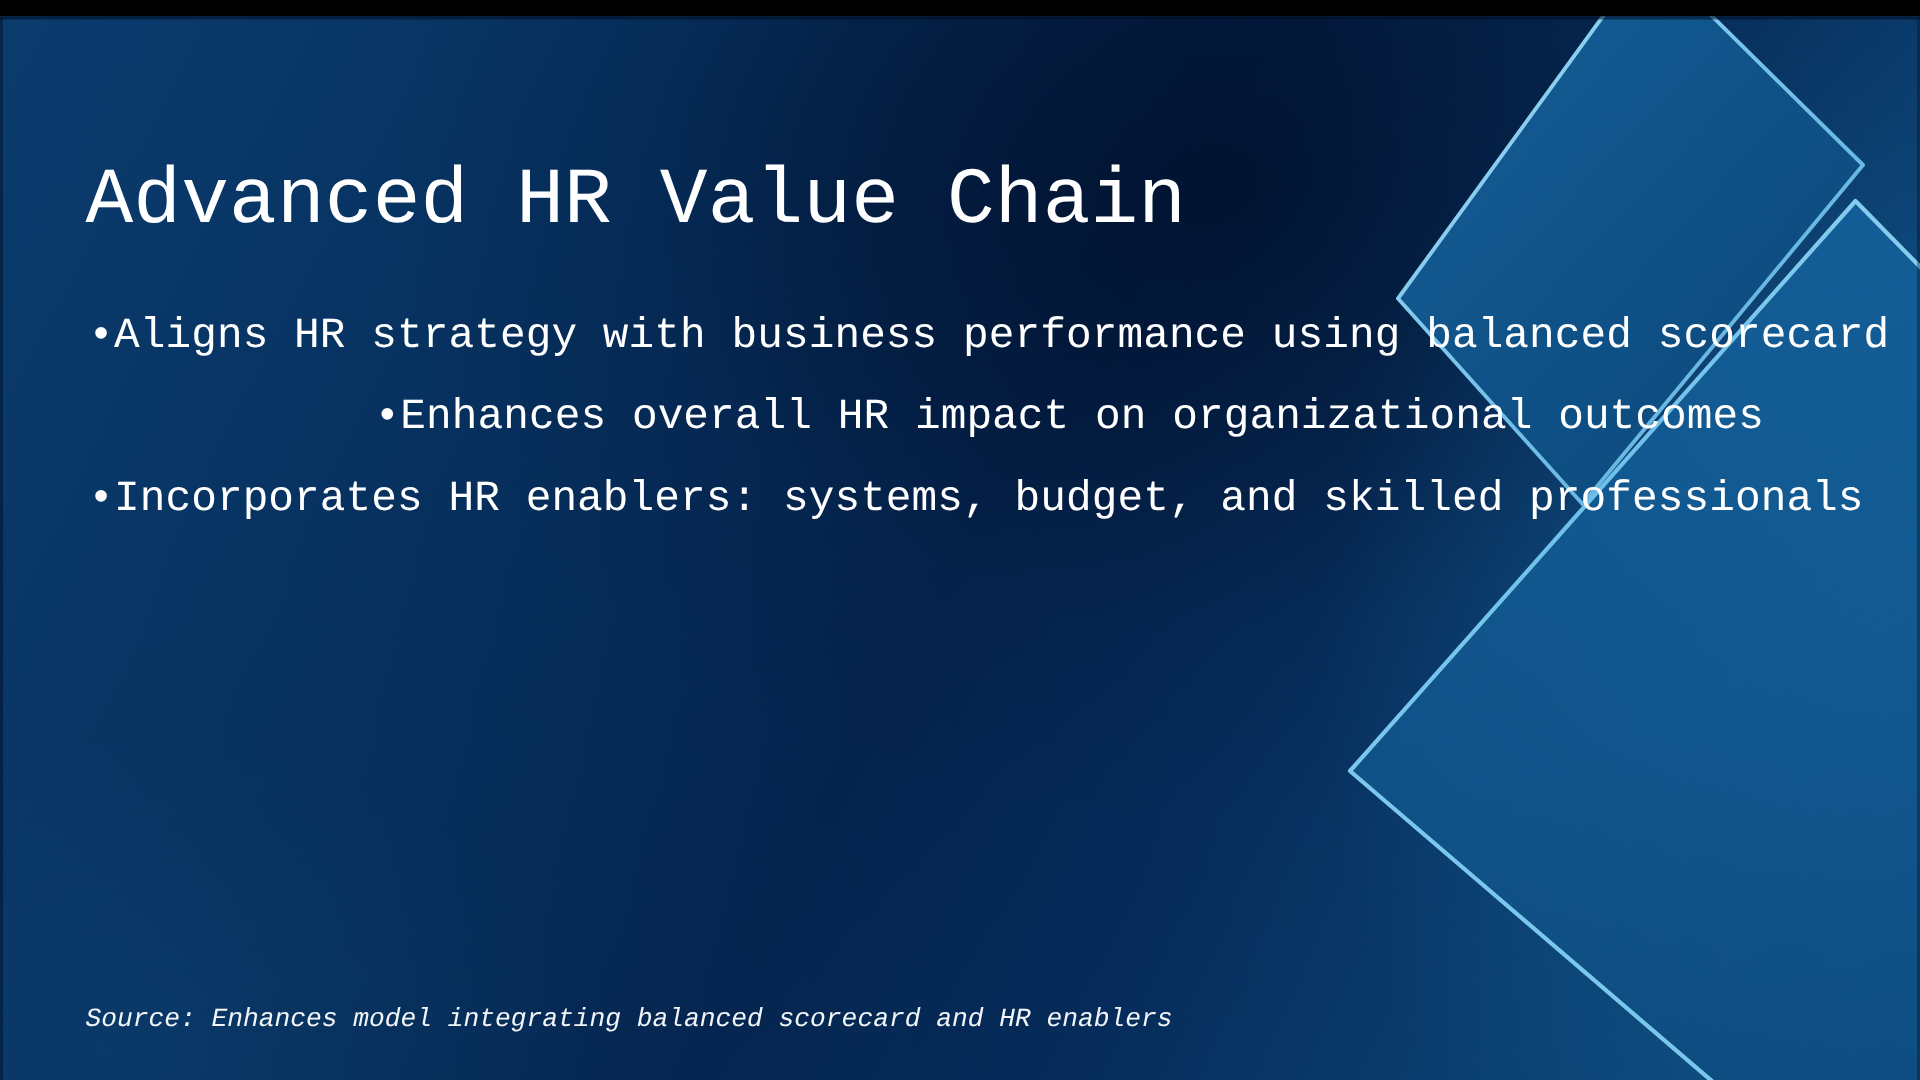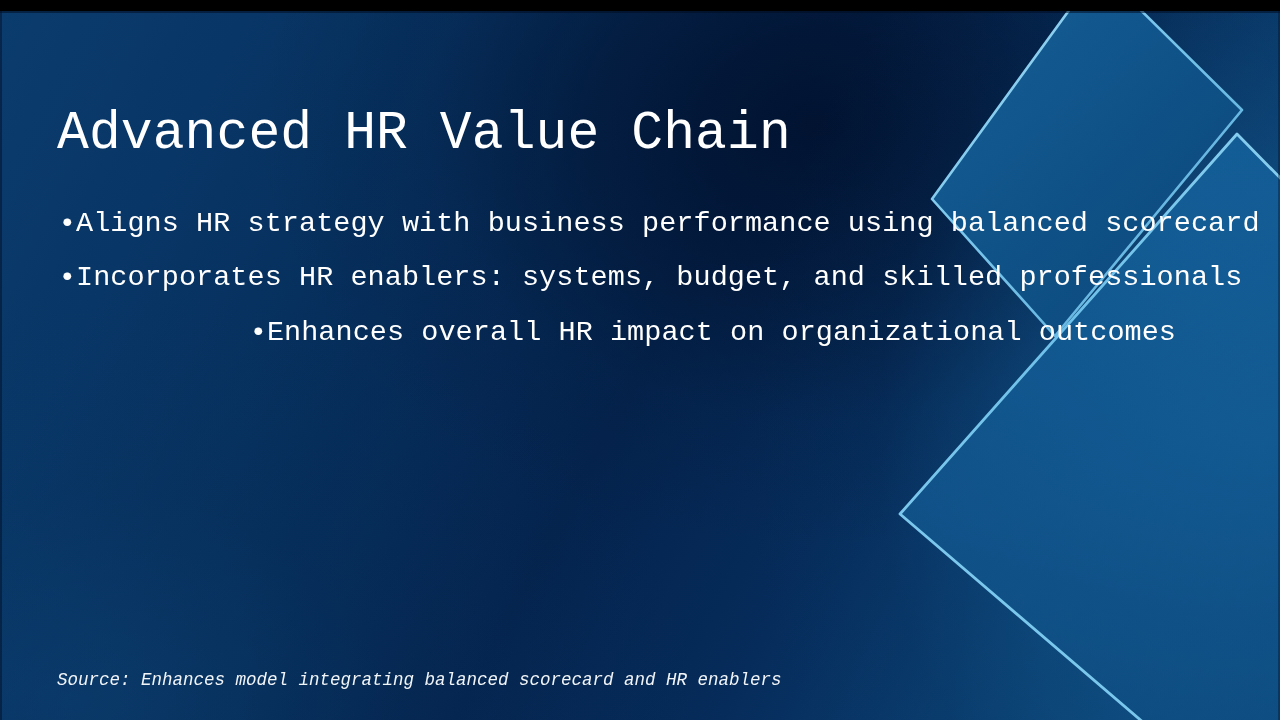--- a/index.html
+++ b/index.html
@@ -175,24 +175,24 @@
 
   <div class="content">
 
     <h1 id="slide-title">Advanced HR Value Chain</h1>
 
     <ul id="bullet-list">
       <li>
         <span class="bullet-glyph">•</span><span>Aligns HR strategy with business performance using balanced scorecard</span>
       </li>
       <li>
-        <span class="bullet-glyph">•</span><span>Incorporates HR enablers: systems, budget, and skilled professionals</span>
+        <span class="bullet-glyph">•</span><span>Enhances overall HR impact on organizational outcomes</span>
       </li>
       <li>
-        <span class="bullet-glyph">•</span><span>Enhances overall HR impact on organizational outcomes</span>
+        <span class="bullet-glyph">•</span><span>Incorporates HR enablers: systems, budget, and skilled professionals</span>
       </li>
     </ul>
 
     <div id="source-note">Source: Enhances model integrating balanced scorecard and HR enablers</div>
 
   </div>
 
   <div class="bg-edge-shade"></div>
 </div>
 

